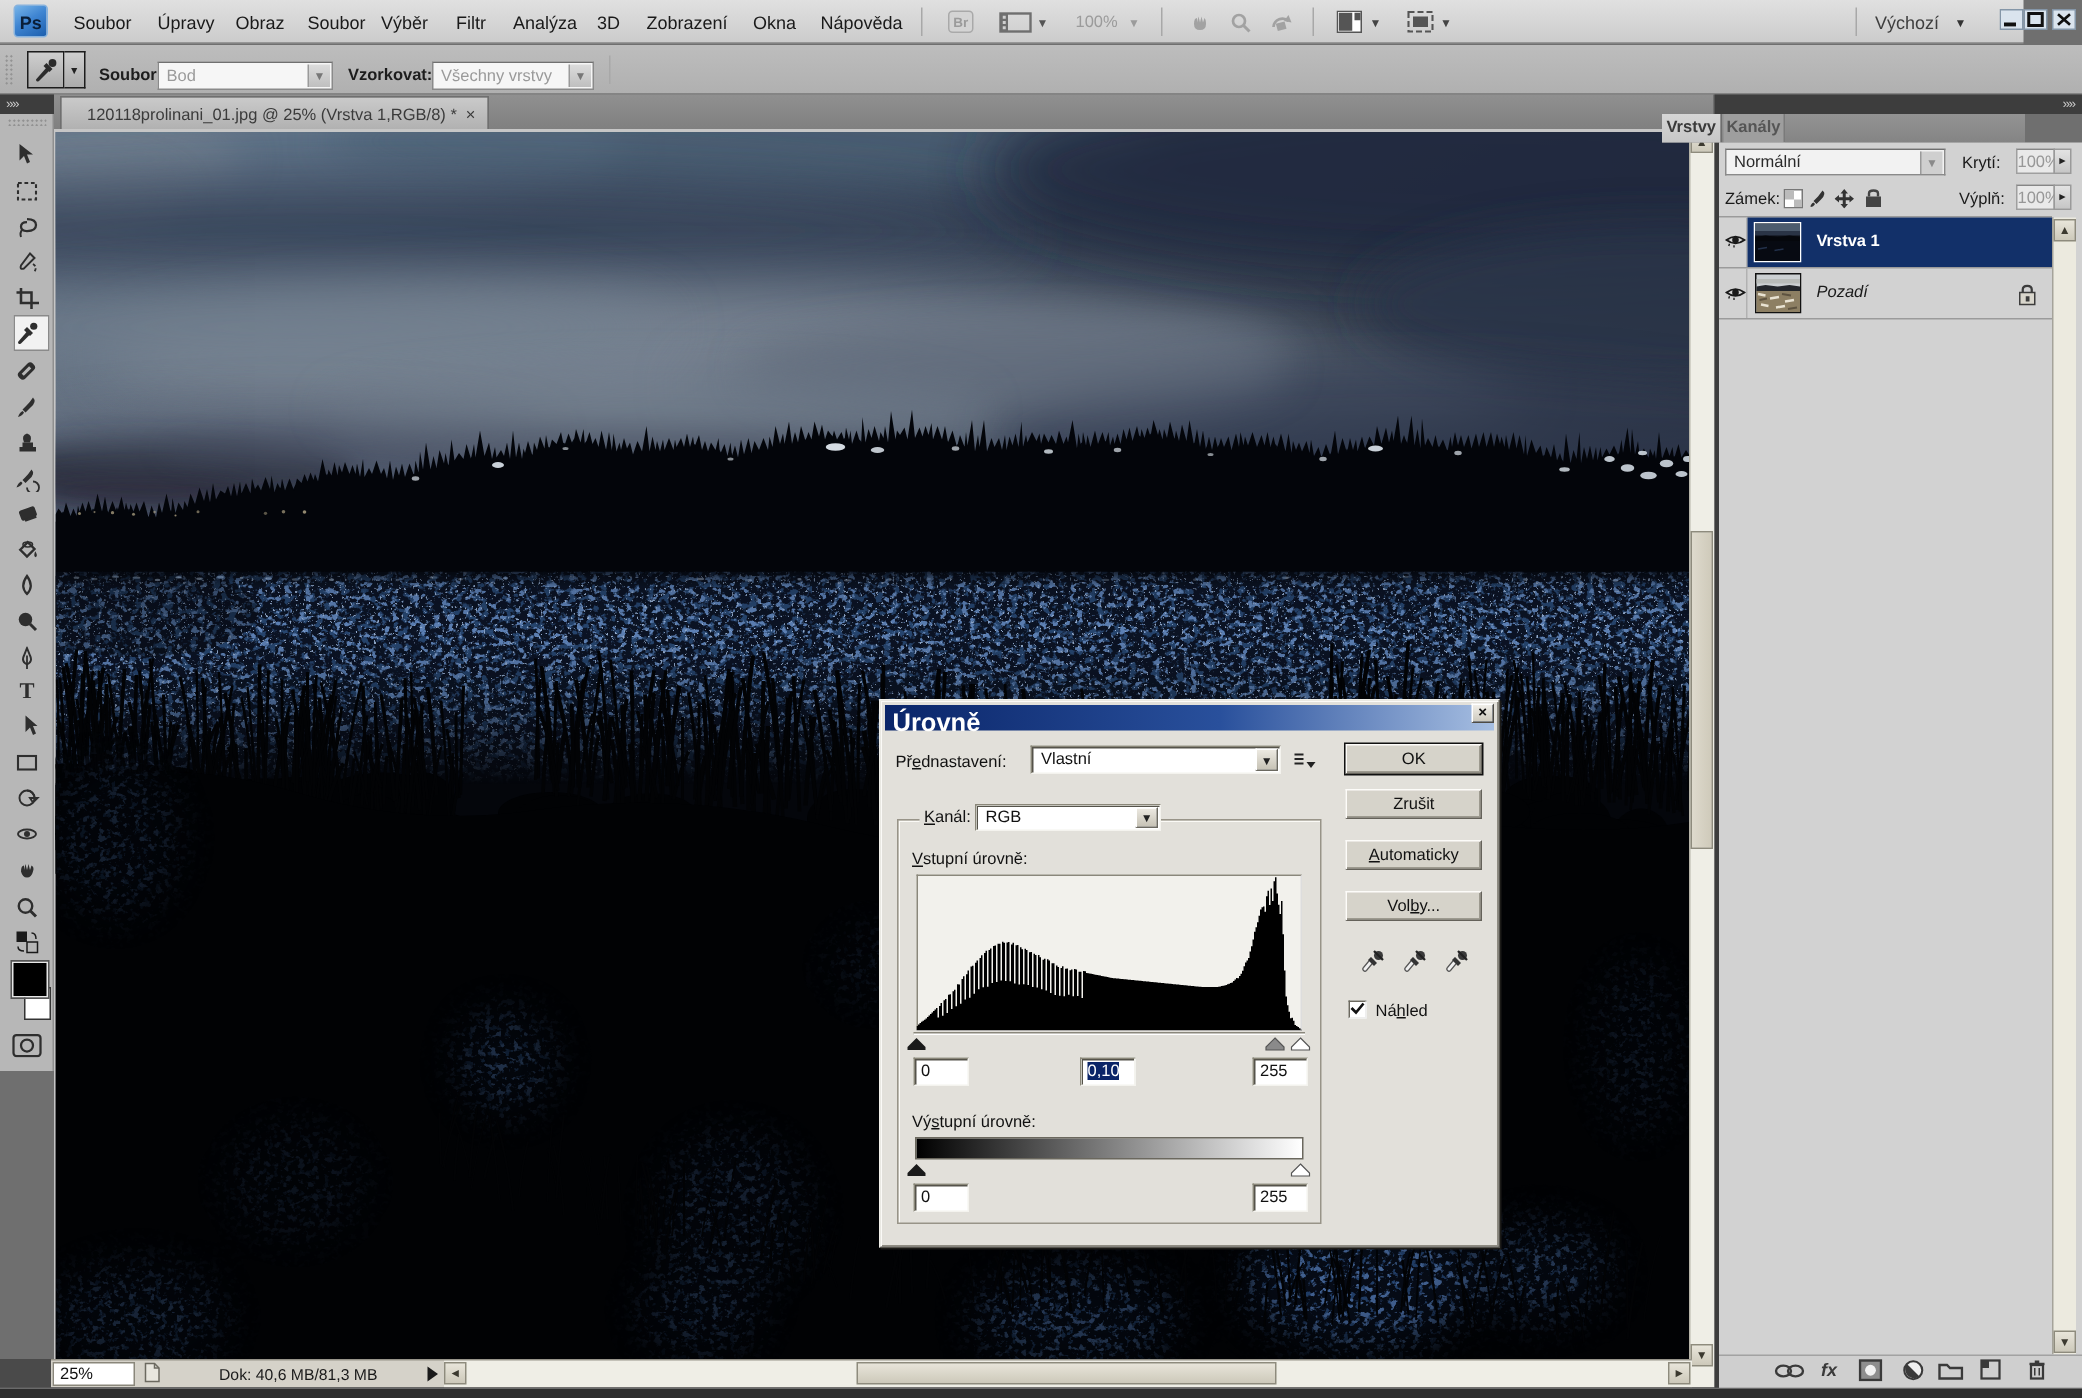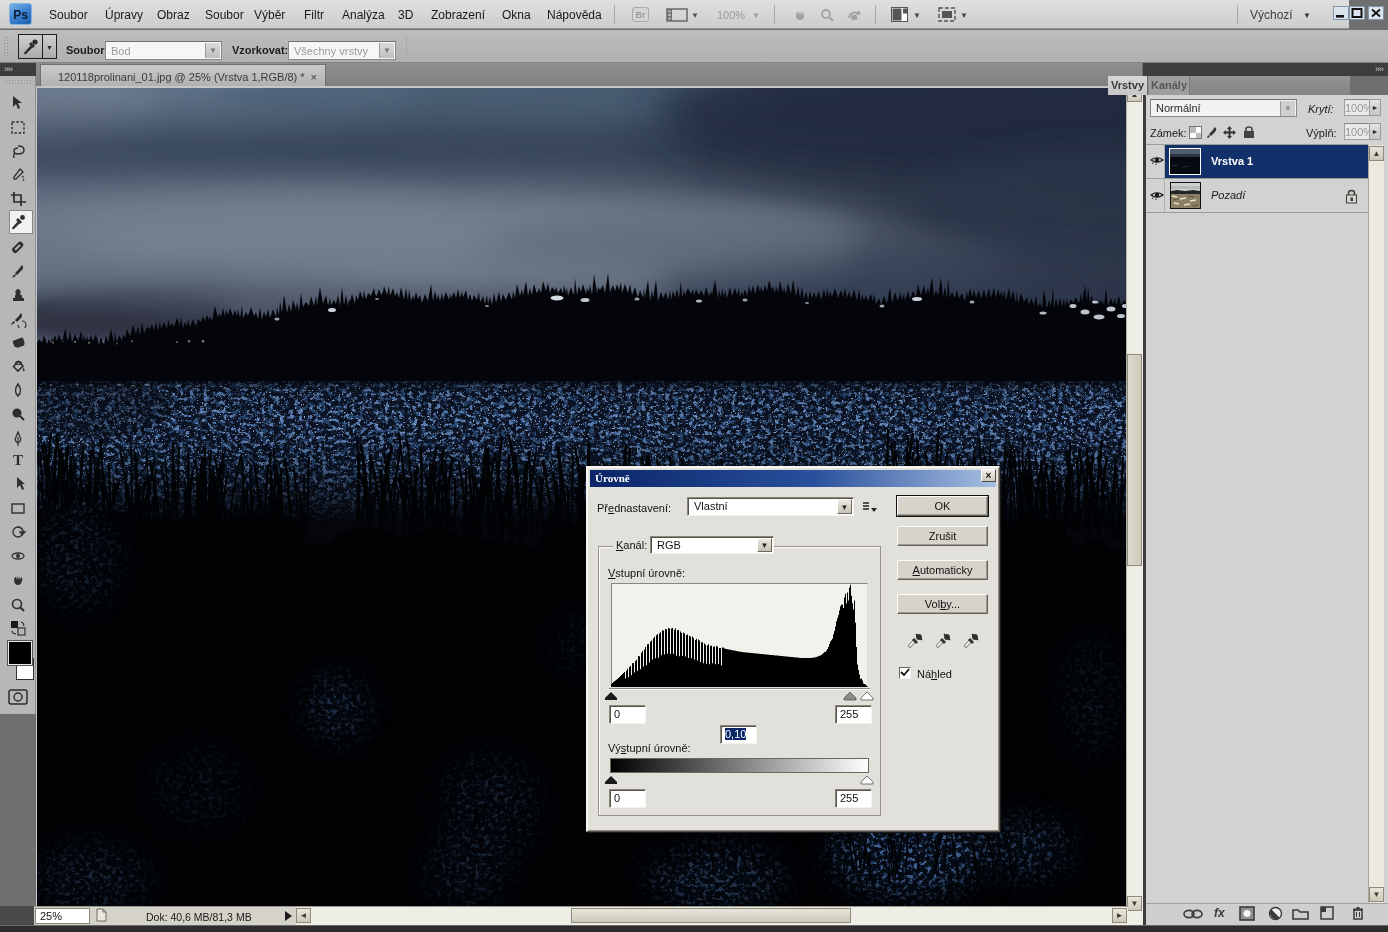--- a/index.html
+++ b/index.html
@@ -67,21 +67,21 @@
 .eyecell{position:absolute;left:0;top:0;width:19px;height:33px;border-right:1px solid #b1b1b1;}
 #lsep1,#lsep2,#lsep3{position:absolute;left:1146px;width:222px;height:1px;background:#9b9b9b;}
 #psb{position:absolute;left:1368px;top:145px;width:16px;height:758px;background:#eceadf;border-left:1px solid #a5a39a;}
 #panelbot{position:absolute;left:1146px;top:903px;width:242px;height:22px;background:#cfcfcf;border-top:1px solid #a2a2a2;}
 
 #dlg{position:absolute;left:586px;top:466px;width:414px;height:366px;background:#e2e0da;
  border:1px solid #f0efe9;border-right-color:#55534c;border-bottom-color:#55534c;
  box-shadow:inset 1px 1px 0 #fbfaf7, inset -1px -1px 0 #8e8b81, 1px 1px 0 #1c1b18;}
 #dlgtitle{position:absolute;left:3px;top:3px;width:406px;height:17px;
  background:linear-gradient(90deg,#0a2569,#29509c 55%,#a7bfe2);
- color:#fff;font-size:11px;font-weight:bold;padding:2px 0 0 5px;font-family:Liberation Serif, serif;}
+ color:#fff;font-size:17px;font-weight:bold;padding:2px 0 0 5px;}
 #dlgclose{position:absolute;right:3px;top:2px;width:15px;height:13px;background:linear-gradient(#f0eee8,#cdc9bd);
  border:1px solid #fff;border-right-color:#4e4b44;border-bottom-color:#4e4b44;color:#111;
  font-size:10px;line-height:11px;text-align:center;font-weight:bold;}
 .dlabel{position:absolute;font-size:11px;color:#111;}
 .dbtn{position:absolute;left:310px;width:91px;height:20px;background:#d6d3ca;
  border:1px solid #fdfcf9;border-right-color:#65625a;border-bottom-color:#65625a;
  box-shadow:inset -1px -1px 0 #9d9a8f;
  font-size:11px;color:#111;text-align:center;padding-top:3px;}
 .dfield{position:absolute;background:#fff;border:1px solid #8a8779;border-right-color:#f4f3ee;border-bottom-color:#f4f3ee;
  box-shadow:inset 1px 1px 0 #55534a;font-size:11px;color:#111;}
@@ -1176,21 +1176,21 @@
     <div id="bottomstrip"></div>
     <div id="dockgap"></div>
     <div id="dockhead">»»</div>
     <div id="paneltabs">
       <div class="ptab" style="left:0px;width:40px;background:linear-gradient(#d6d6d6,#c6c6c6);color:#3a3a3a;border-right:1px solid #6e6e6e;">Vrstvy</div>
       <div class="ptab" style="left:41px;width:41px;background:#9e9e9e;color:#555;border-right:1px solid #7a7a7a;">Kanály</div>
       <div class="ptab" style="left:83px;width:36px;background:#9e9e9e;color:#555;border-right:1px solid #7a7a7a;margin-top:36px;">Cesty</div>
     </div>
     <div id="panelbody"></div>
     <div id="blendbox">Normální<div class="ddarrow" style="background:#cfcfcf;color:#8a8a8a;">▼</div></div>
-    <span class="prow-label" style="left:1308px;top:103px;font-style:italic;">Krytí:</span>
+    <span class="prow-label" style="left:1308px;top:103px;">Krytí:</span>
     <div class="pvalbox" style="left:1344px;top:99px;">100%</div>
     <div class="pvalarr" style="left:1369px;top:99px;">►</div>
     <span class="prow-label" style="left:1150px;top:127px;">Zámek:</span>
     <svg class="abs" style="left:1189px;top:126px" width="13" height="13" viewBox="0 0 13 13">
       <rect x="0.5" y="0.5" width="12" height="12" fill="#fff" stroke="#777"></rect>
       <rect x="1" y="1" width="6" height="6" fill="#bbb"></rect>
       <rect x="7" y="7" width="5" height="5" fill="#bbb"></rect>
     </svg>
     <svg class="abs" style="left:1206px;top:126px" width="13" height="13" viewBox="0 0 13 13">
       <path d="M9,1 Q12,3 8,7 L5,10 L3,8 L6,5Z" fill="#333"></path>
@@ -1306,21 +1306,21 @@
       <svg class="abs" style="left:17px;top:224px" width="14" height="10" viewBox="0 0 14 10">
         <path d="M7,1 L13,7 L13,9 L1,9 L1,7Z" fill="#1a1a1a"></path>
       </svg>
       <svg class="abs" style="left:256px;top:224px" width="14" height="10" viewBox="0 0 14 10">
         <path d="M7,1 L13,7 L13,9 L1,9 L1,7Z" fill="#8a8a8a" stroke="#555" stroke-width="0.8"></path>
       </svg>
       <svg class="abs" style="left:273px;top:224px" width="14" height="10" viewBox="0 0 14 10">
         <path d="M7,1 L13,7 L13,9 L1,9 L1,7Z" fill="#fff" stroke="#555" stroke-width="0.8"></path>
       </svg>
       <div class="dfield" style="left:22px;top:238px;width:37px;height:19px;padding:2px 0 0 4px;">0</div>
-      <div class="dfield" style="left:133px;top:238px;width:37px;height:19px;padding:2px 0 0 4px;margin-top:20px;"><span style="background:#0a2468;color:#fff;">0,10</span></div>
+      <div class="dfield" style="left:133px;top:238px;width:37px;height:19px;padding:2px 0 0 4px;"><span style="background:#0a2468;color:#fff;">0,10</span></div>
       <div class="dfield" style="left:248px;top:238px;width:37px;height:19px;padding:2px 0 0 4px;">255</div>
       <span class="dlabel" style="left:21px;top:275px;">Vý<u>s</u>tupní úrovně:</span>
       <div class="abs" style="left:23px;top:291px;width:259px;height:15px;background:linear-gradient(90deg,#000,#fff);border:1px solid #6b685e;"></div>
       <svg class="abs" style="left:17px;top:308px" width="14" height="10" viewBox="0 0 14 10">
         <path d="M7,1 L13,7 L13,9 L1,9 L1,7Z" fill="#1a1a1a"></path>
       </svg>
       <svg class="abs" style="left:273px;top:308px" width="14" height="10" viewBox="0 0 14 10">
         <path d="M7,1 L13,7 L13,9 L1,9 L1,7Z" fill="#fff" stroke="#555" stroke-width="0.8"></path>
       </svg>
       <div class="dfield" style="left:22px;top:322px;width:37px;height:19px;padding:2px 0 0 4px;">0</div>

